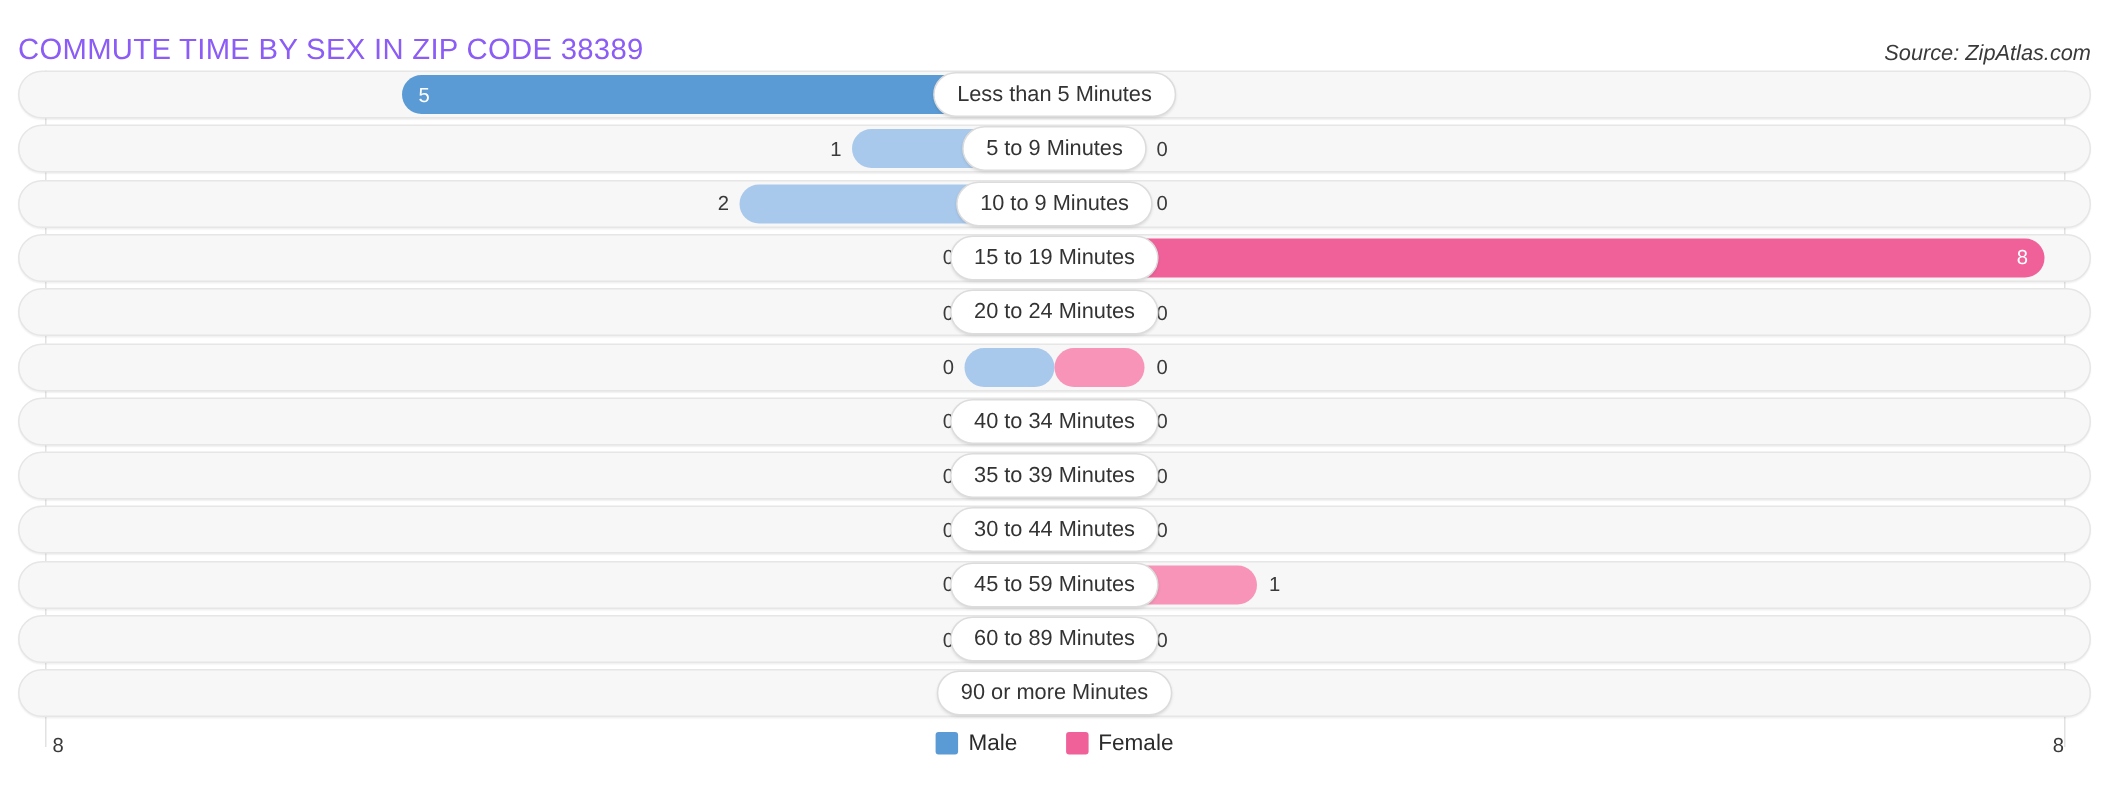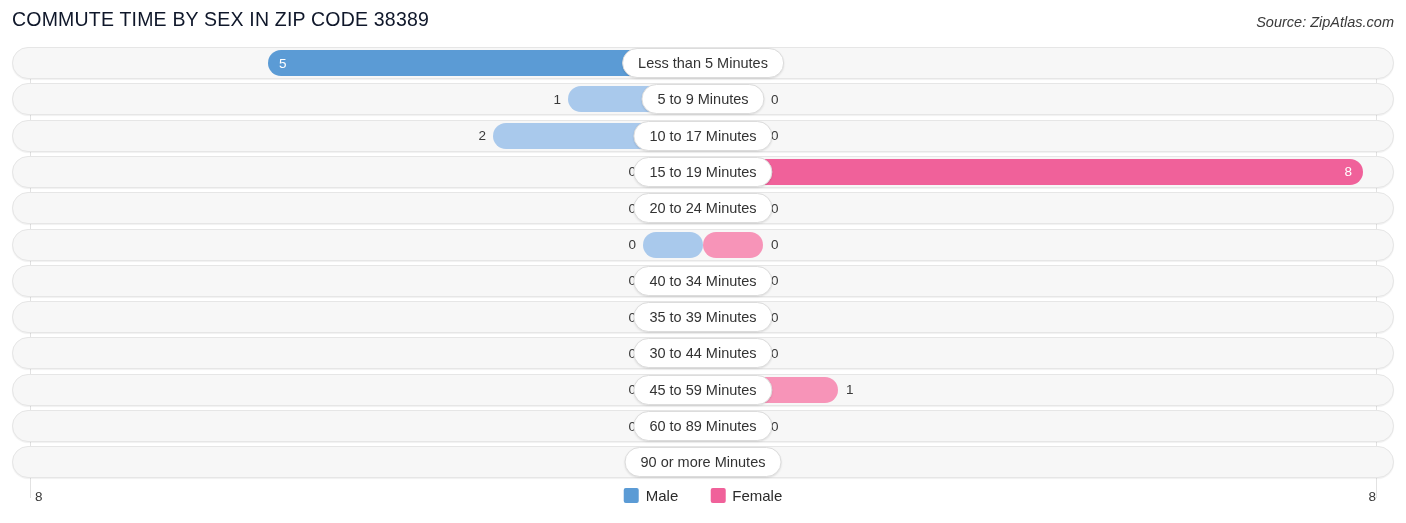--- a/index.html
+++ b/index.html
@@ -7,26 +7,26 @@
     margin: 0; padding: 0;
     width: 1406px; height: 523px;
     background: #ffffff;
     font-family: "Liberation Sans", sans-serif;
     overflow: hidden;
   }
   .page { position: relative; width: 1406px; height: 523px; background: #fff; }
 
   
   .chart-title {
-    position: absolute; left: 12px; top: 8px;
-    font-size: 19.5px; color: #0f172a; letter-spacing: .2px;
+    position: absolute; left: 12px; top: 22px;
+    font-size: 19.5px; color: #8b5cf6; letter-spacing: .2px;
     white-space: nowrap;
   }
   .chart-source {
-    position: absolute; right: 12px; top: 14px;
+    position: absolute; right: 12px; top: 28px;
     font-size: 14.5px; font-style: italic; color: #3a3a3a;
     white-space: nowrap;
   }
 
   
   .plot {
     position: absolute; left: 0; top: 47px;
     width: 1406px; height: 437px;
   }
   .gridline {
@@ -127,21 +127,21 @@
           <div class="out-value out-female" style="left: 759px; width: 623px;">0</div>
           <div class="bar bar-female" style="left: 691px; width: 60px; background: rgb(247, 148, 184);"></div>
           <div class="pill">5 to 9 Minutes</div>
         </div>
         <div class="row" style="top: 72.6px;">
           <div class="track"></div>
           <div class="out-value out-male" style="left: 0px; width: 474px;">2</div>
           <div class="bar bar-male" style="left: 481px; width: 210px; background: rgb(169, 201, 236);"></div>
           <div class="out-value out-female" style="left: 759px; width: 623px;">0</div>
           <div class="bar bar-female" style="left: 691px; width: 60px; background: rgb(247, 148, 184);"></div>
-          <div class="pill">10 to 17 Minutes</div>
+          <div class="pill">10 to 9 Minutes</div>
         </div>
         <div class="row" style="top: 108.9px;">
           <div class="track"></div>
           <div class="out-value out-male" style="left: 0px; width: 624px;">0</div>
           <div class="bar bar-male" style="left: 631px; width: 60px; background: rgb(169, 201, 236);"></div>
           <div class="bar bar-female" style="left: 691px; width: 660px; background: rgb(240, 97, 154);">
             <span class="bar-inline-value">8</span>
           </div>
           <div class="pill">15 to 19 Minutes</div>
         </div>

